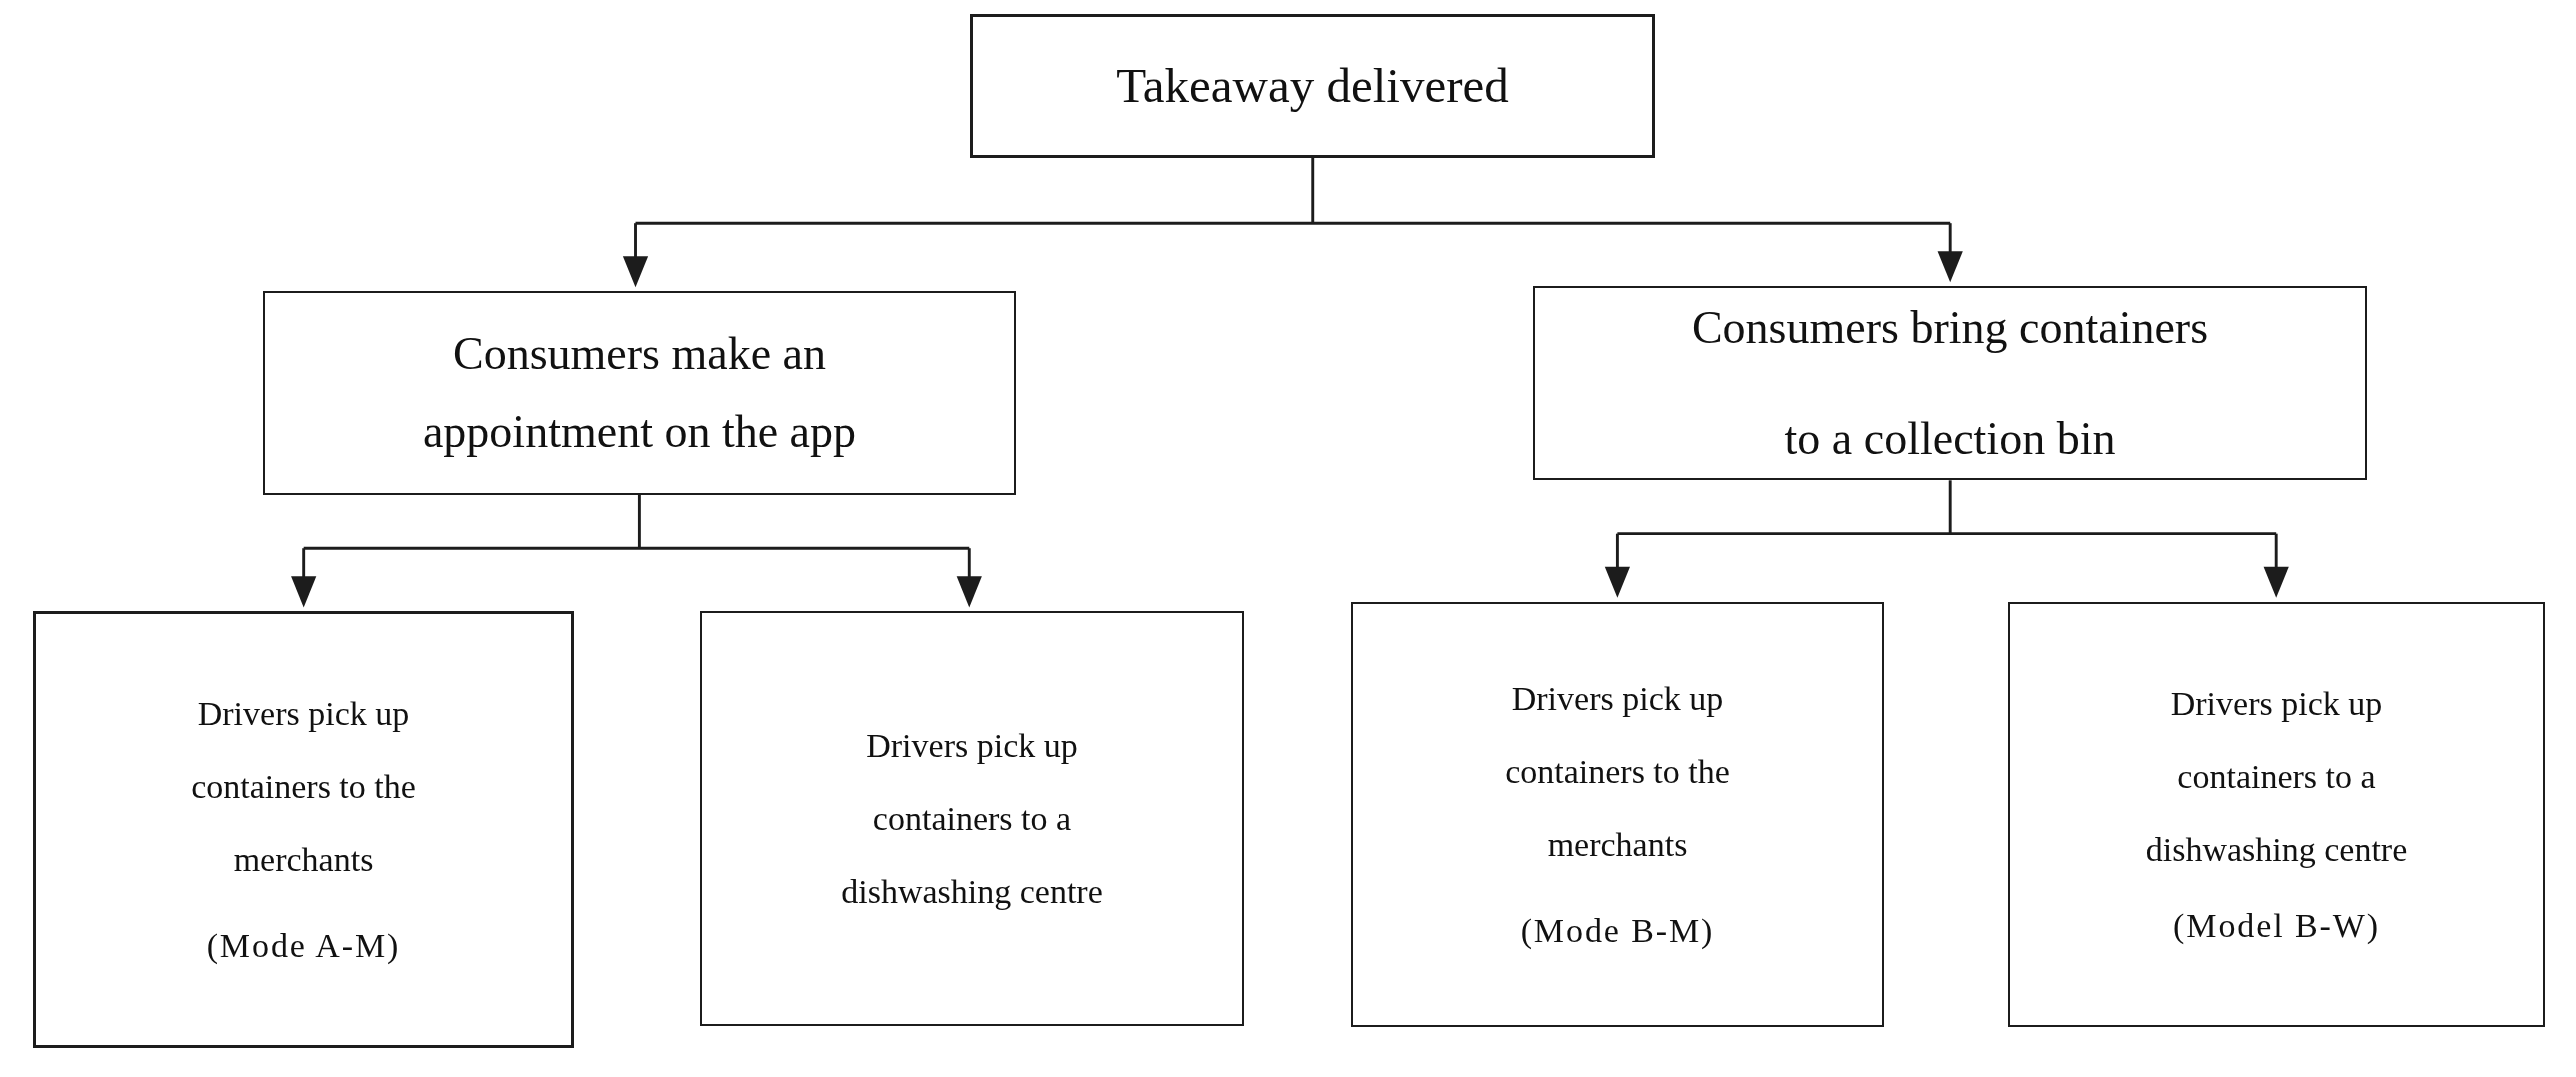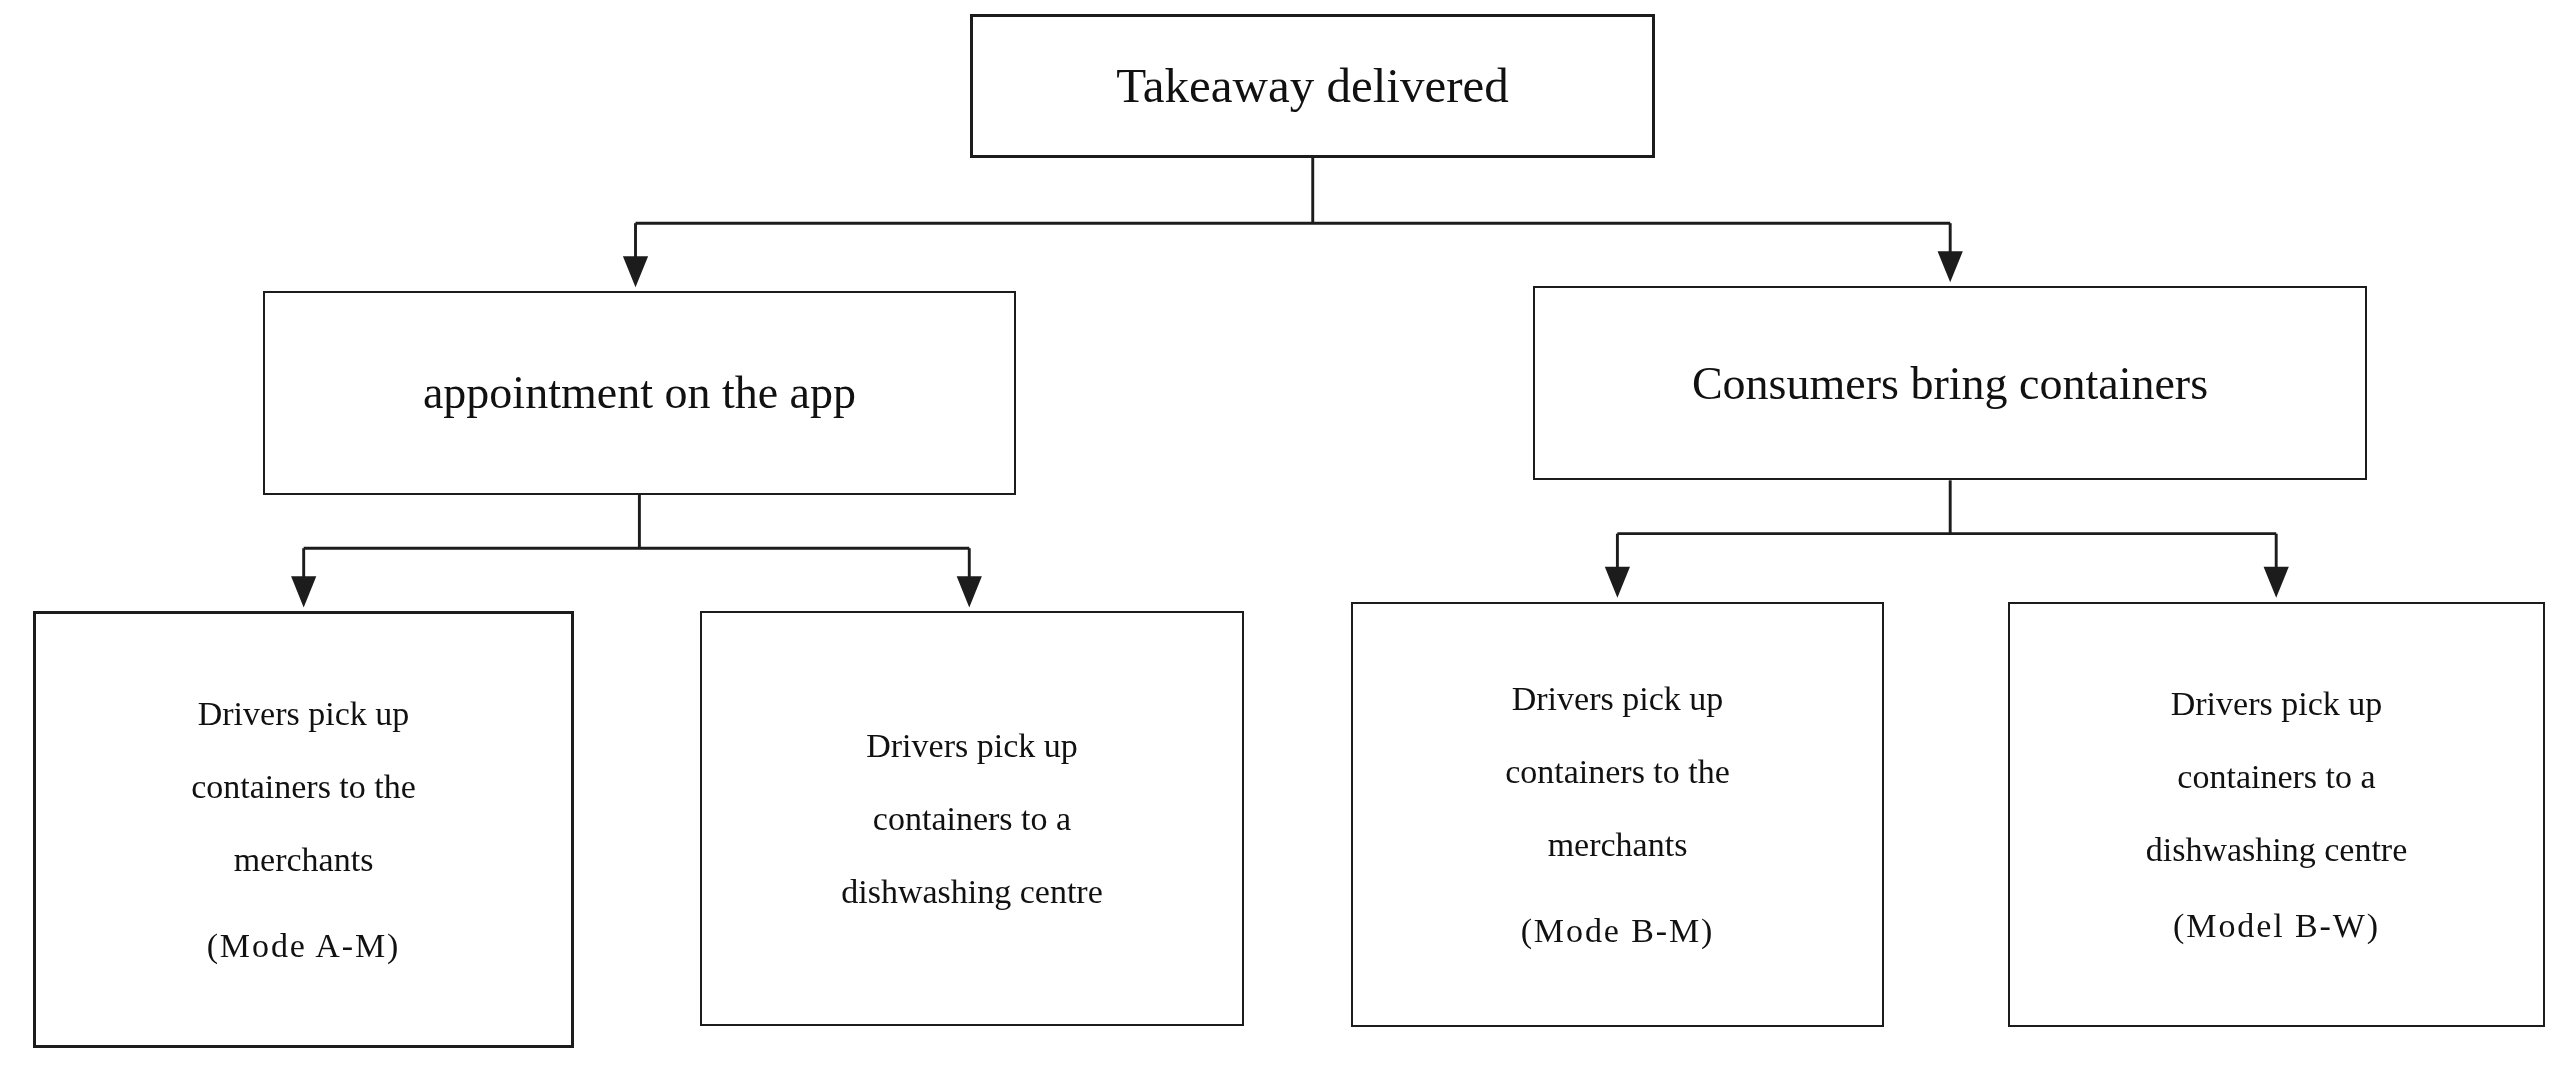--- a/index.html
+++ b/index.html
@@ -98,25 +98,27 @@
       <polygon points="1654,584 1680,584 1667,616"></polygon>
       <polygon points="2333,584 2359,584 2346,616"></polygon>
     </g>
   </svg>
 
   <div class="node n-root">
     <span class="line">Takeaway delivered</span>
   </div>
 
   <div class="node n-l2a">
+    <span class="line">Consumers make an</span>
     <span class="line">appointment on the app</span>
   </div>
 
   <div class="node n-l2b">
     <span class="line">Consumers bring containers</span>
+    <span class="line">to a collection bin</span>
   </div>
 
   <div class="node n-l3 n-am">
     <span class="line">Drivers pick up</span>
     <span class="line">containers to the</span>
     <span class="line">merchants</span>
     <span class="line mode gap-lg">(Mode A-M)</span>
   </div>
 
   <div class="node n-l3 n-aw">

